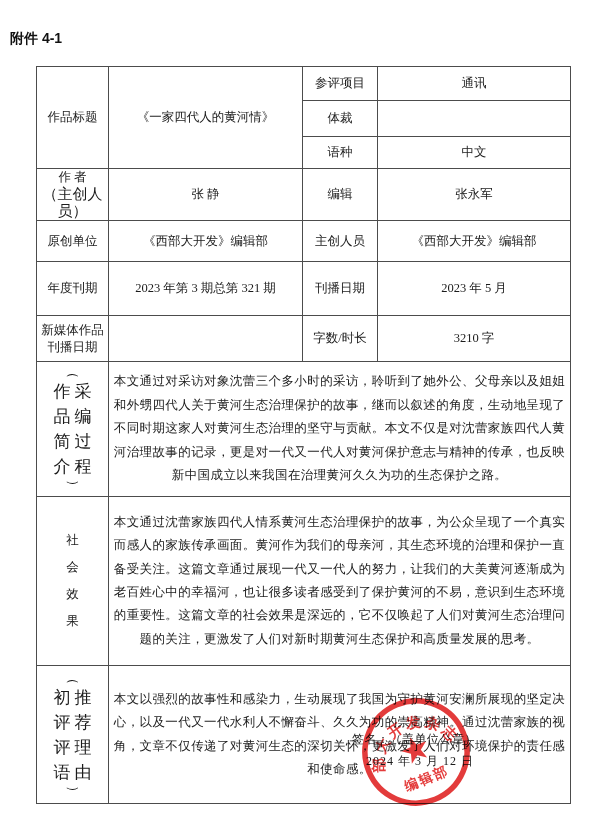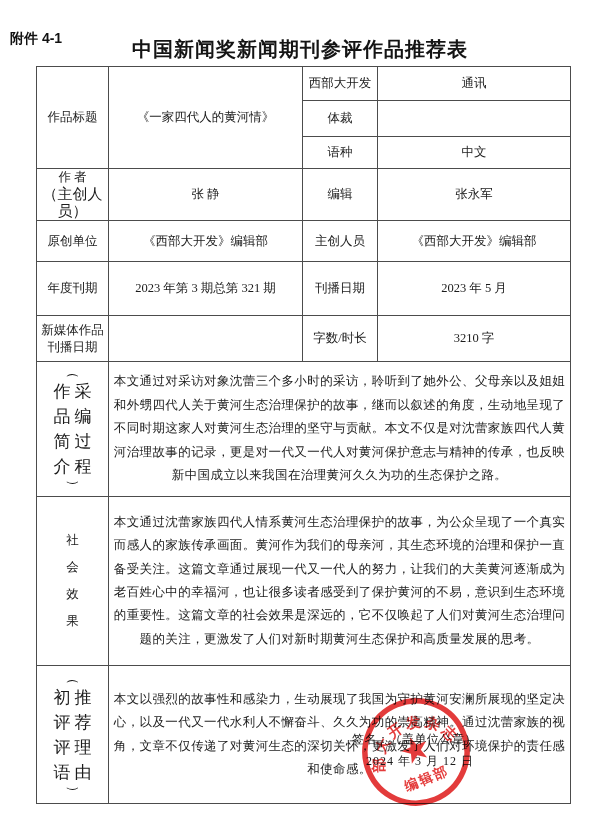--- a/index.html
+++ b/index.html
@@ -29,34 +29,33 @@
 
   .stamp{position:absolute;left:352px;top:695px;width:128px;height:118px;opacity:0.88;
     mix-blend-mode:multiply;pointer-events:none;}
 </style>
 </head>
 <body>
 
 <div id="page">
 
   <div class="attachment">附件 4-1</div>
-  <div class="doc-title">中国新闻奖新闻期刊参评作品推荐表</div>
 
   <table class="form">
     <colgroup>
         <col style="width:72px">
         <col style="width:194px">
         <col style="width:75px">
         <col style="width:193px">
       </colgroup>
     <tbody>
       <tr style="height:34px">
         <td rowspan="3">作品标题</td>
         <td rowspan="3">《一家四代人的黄河情》</td>
-        <td>西部大开发</td>
+        <td>参评项目</td>
         <td>通讯</td>
       </tr>
       <tr style="height:36px">
         <td>体裁</td>
         <td></td>
       </tr>
       <tr style="height:32px">
         <td>语种</td>
         <td>中文</td>
       </tr>

